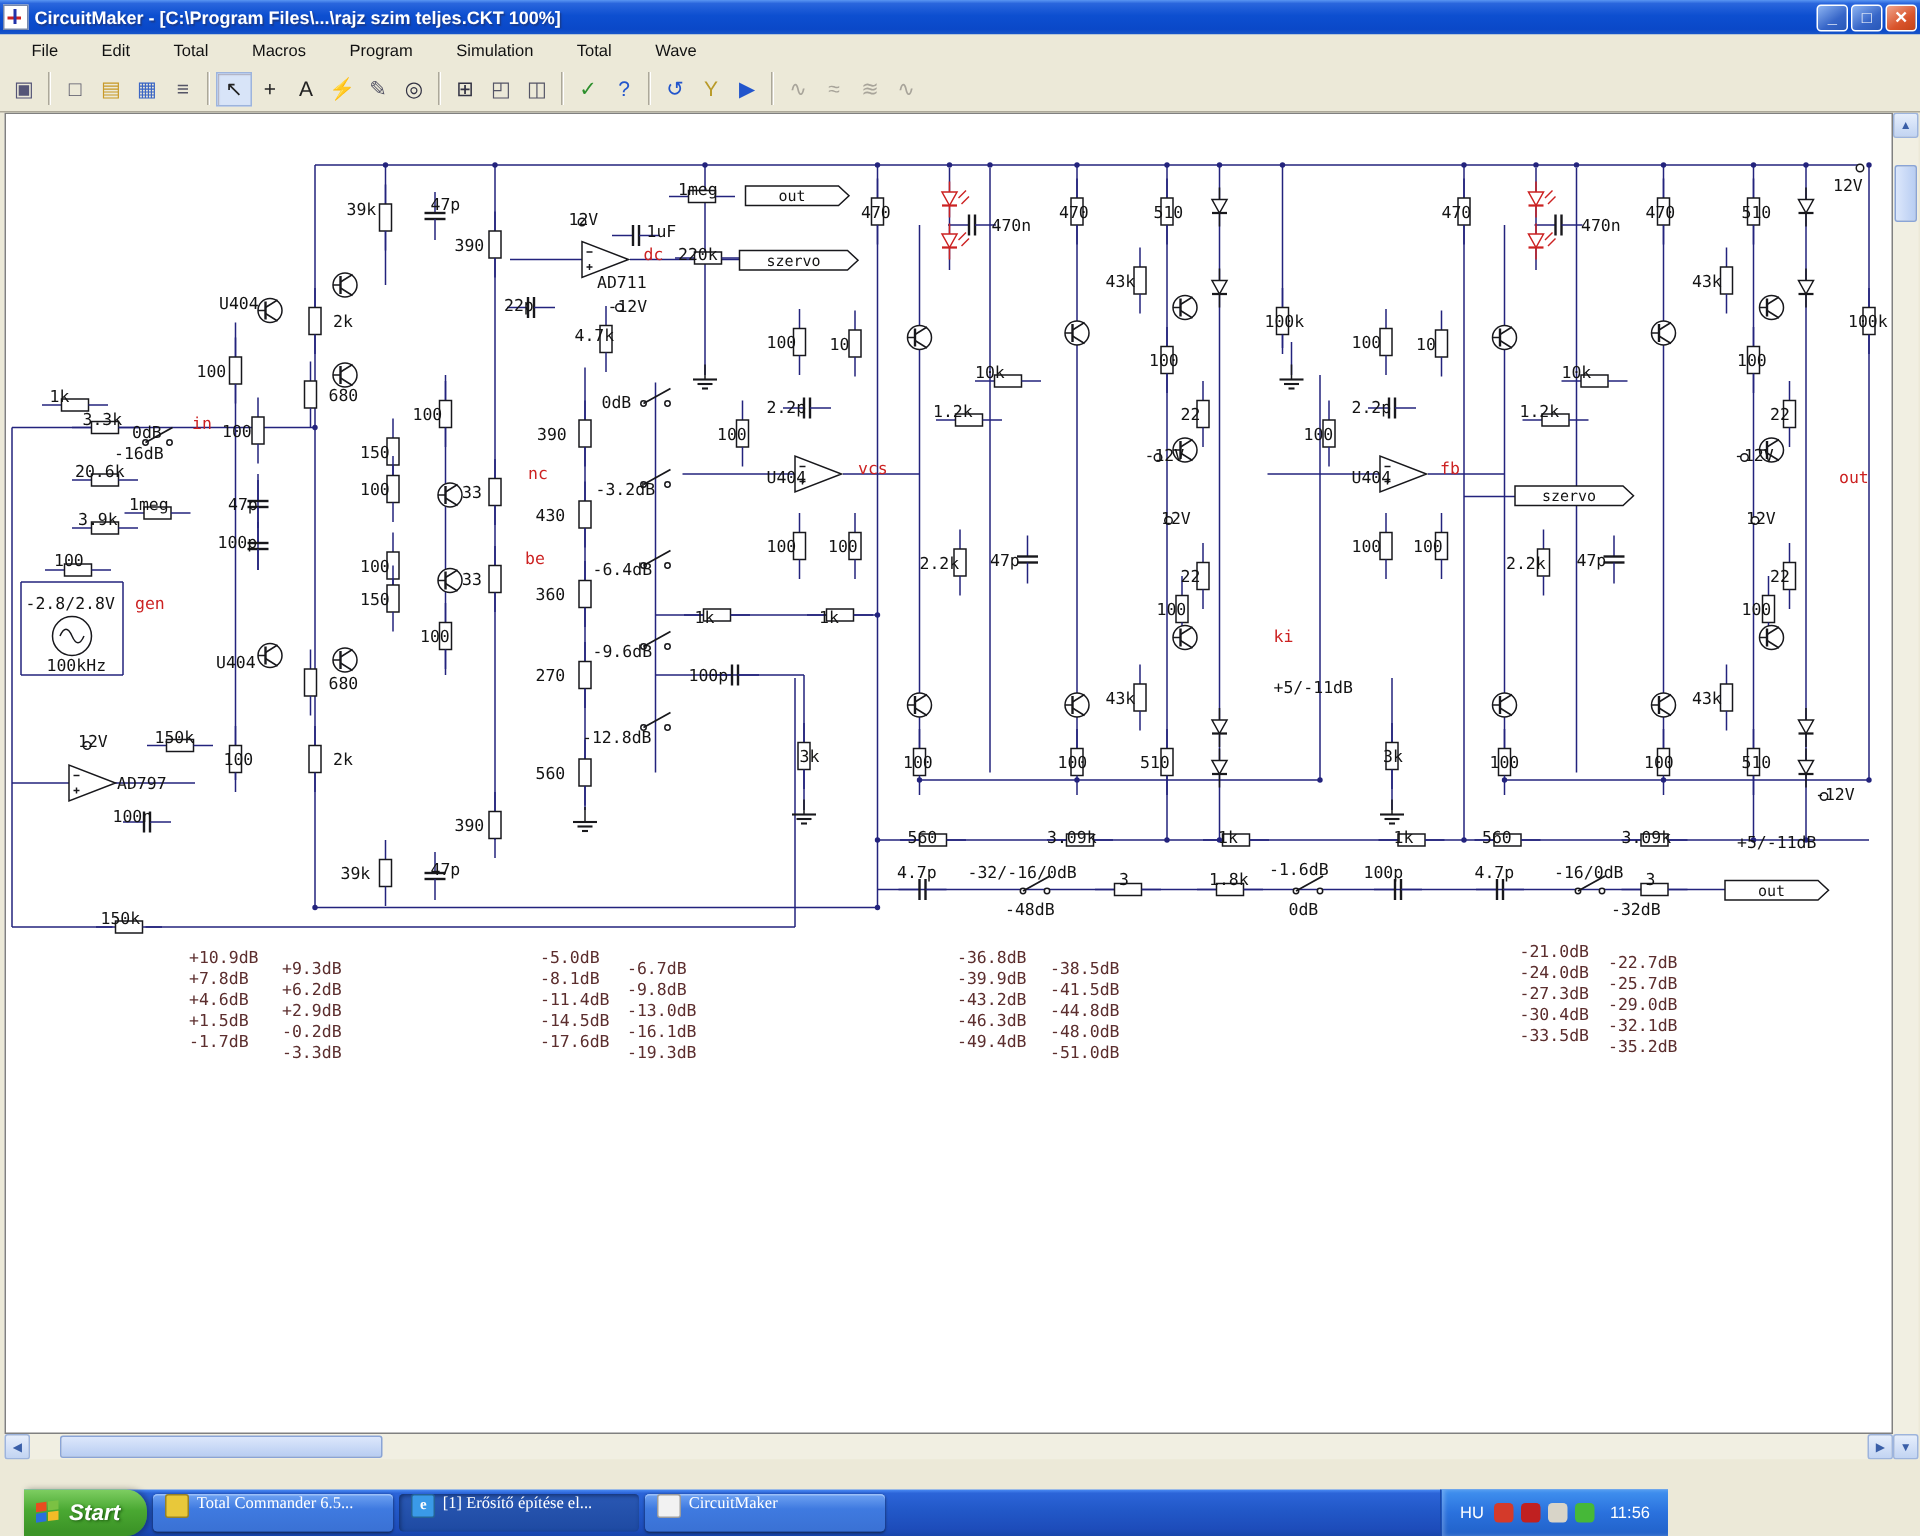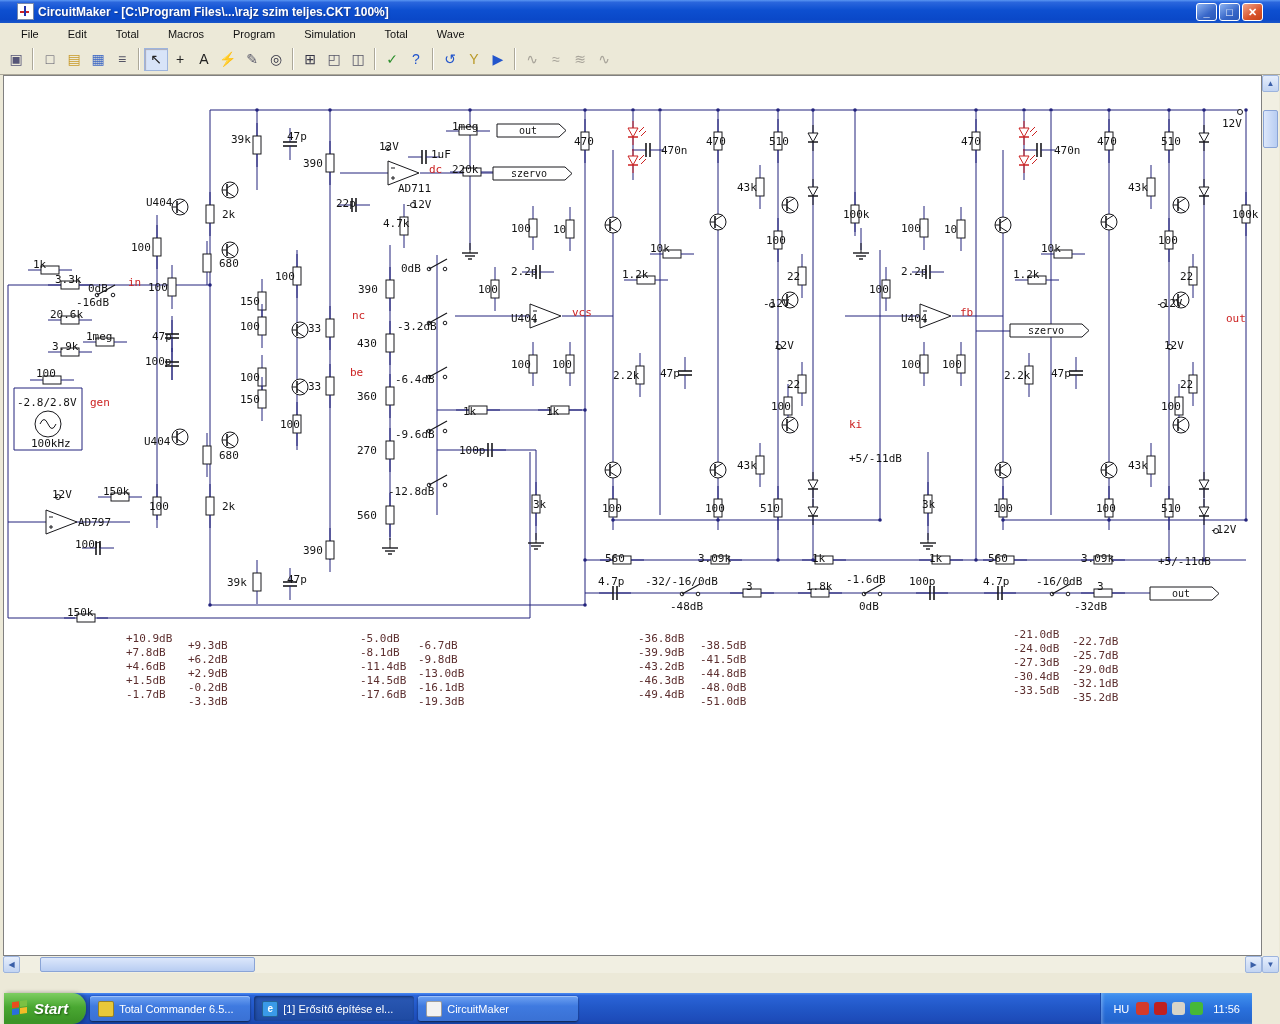--- a/index.html
+++ b/index.html
@@ -1,21 +1,21 @@
 <!DOCTYPE html>
 <html><head>
 <meta charset="utf-8">
 <style>
   html,body{margin:0;padding:0;}
   body{width:1280px;height:1024px;position:relative;font-family:"Liberation Sans",sans-serif;background:#ece9d8;overflow:hidden;}
 
   
   .titlebar{position:absolute;left:0;top:0;width:1280px;height:23px;z-index:20;
     background:linear-gradient(180deg,#5a96f2 0%,#2a66dd 10%,#0d4fd0 45%,#0a48c8 85%,#1a57c9 100%);
-    display:flex;align-items:center;padding:0 17px;box-sizing:border-box;justify-content:space-between;}
+    display:flex;align-items:center;padding:0 2px;box-sizing:border-box;justify-content:space-between;}
   .app-icon{width:15px;height:15px;background:#fff;border:1px solid #7788aa;margin-right:4px;position:relative;flex:0 0 auto;}
   .app-icon:before{content:"";position:absolute;left:2px;top:7px;width:9px;height:2px;background:#cc2222;}
   .app-icon:after{content:"";position:absolute;left:6px;top:2px;width:2px;height:10px;background:#2233aa;}
   .title-text{color:#fff;font-weight:bold;font-size:12px;text-shadow:1px 1px 1px #1a3a8a;white-space:nowrap;flex:1;overflow:hidden;}
   .win-btns{display:flex;gap:2px;}
   .wbtn{width:21px;height:18px;border:1px solid #fff;border-radius:3px;color:#fff;font-size:11px;line-height:16px;text-align:center;font-weight:bold;box-sizing:border-box;}
   .wbtn.min,.wbtn.max{background:linear-gradient(145deg,#8db4f2,#3766c8 60%,#2857b8);}
   .wbtn.close{background:linear-gradient(145deg,#f0a58c,#d9542c 60%,#c44318);}
 
   
@@ -43,35 +43,35 @@
   .sbtn{width:17px;height:17px;flex:0 0 auto;background:linear-gradient(180deg,#e6eefc,#c2d4f2);border:1px solid #9db4dd;
     box-sizing:border-box;border-radius:2px;color:#3a5fa8;font-size:8px;display:flex;align-items:center;justify-content:center;}
   .hthumb{position:absolute;left:20px;top:1px;width:215px;height:15px;background:linear-gradient(180deg,#dce7fb,#b8cdf2);
     border:1px solid #8aa4d6;border-radius:2px;box-sizing:border-box;}
   .vthumb{position:absolute;left:1px;top:18px;width:15px;height:38px;background:linear-gradient(90deg,#dce7fb,#b8cdf2);
     border:1px solid #8aa4d6;border-radius:2px;box-sizing:border-box;}
   .htrack,.vtrack{flex:1;position:relative;}
   .statusstrip{position:absolute;left:0;top:973px;width:1280px;height:20px;background:#ece9d8;z-index:6;}
 
   
-  .taskbar{position:absolute;left:4px;top:993px;width:1248px;height:31px;z-index:30;display:flex;align-items:center;
+  .taskbar{position:absolute;left:16px;top:993px;width:1096px;height:31px;z-index:30;display:flex;align-items:center;
     background:linear-gradient(180deg,#4b8cf5 0%,#2b64d8 8%,#2258c8 45%,#1d4cba 85%,#1745ab 100%);}
   .start-btn{height:31px;padding:0 18px 0 8px;display:flex;align-items:center;gap:5px;flex:0 0 auto;
     background:linear-gradient(180deg,#7ece62 0%,#4aa832 45%,#3c9427 90%);
     border-radius:0 14px 14px 0;color:#fff;font-weight:bold;font-style:italic;font-size:15px;
     text-shadow:1px 1px 2px #1c5a10;box-shadow:2px 0 4px rgba(0,0,0,.35);}
   .winflag{width:17px;height:15px;display:grid;grid-template-columns:7px 7px;grid-template-rows:6px 6px;gap:1px;transform:skewY(-8deg);}
   .winflag i{display:block;}
   .winflag i:nth-child(1){background:#e84c1f;}
   .winflag i:nth-child(2){background:#7bc143;}
   .winflag i:nth-child(3){background:#2a6fdb;}
   .winflag i:nth-child(4){background:#f4bc27;}
-  .taskbtn{height:25px;margin-left:4px;padding:0 8px;width:160px;display:flex;align-items:center;gap:5px;border-radius:3px;
+  .taskbtn{height:25px;margin-left:4px;padding:0 8px;width:160px;display:flex;align-items:flex-start;gap:5px;border-radius:3px;
     background:linear-gradient(180deg,#6fa3f3,#3f7ae0 40%,#3a71d4);box-shadow:inset 0 1px 0 #9cc0f8,0 1px 2px #112244;
-    color:#fff;font-size:11px;white-space:nowrap;overflow:hidden;box-sizing:border-box;}
+    color:#fff;font-size:11px;white-space:nowrap;overflow:hidden;box-sizing:border-box;font-family:Liberation Serif, serif;}
   .taskbtn.pressed{background:linear-gradient(180deg,#2a58b4,#1e4aa2);box-shadow:inset 1px 1px 3px #12306e;}
   .task-icon{width:14px;height:14px;flex:0 0 auto;border-radius:2px;border:1px solid rgba(0,0,0,.35);
     font-size:10px;line-height:13px;text-align:center;color:#fff;font-weight:bold;}
   .tray{margin-left:auto;height:31px;display:flex;align-items:center;gap:7px;padding:0 12px;flex:0 0 auto;
     background:linear-gradient(180deg,#4192f0 0%,#2a71dd 50%,#2161c8 100%);border-left:1px solid #1a48a8;
     box-shadow:inset 2px 0 3px rgba(255,255,255,.25);}
   .tray-lang{color:#fff;font-size:11px;font-weight:normal;}
   .tray-ico{width:13px;height:13px;border-radius:3px;}
   .tray-time{color:#fff;font-size:11px;margin-left:3px;}
 </style>

